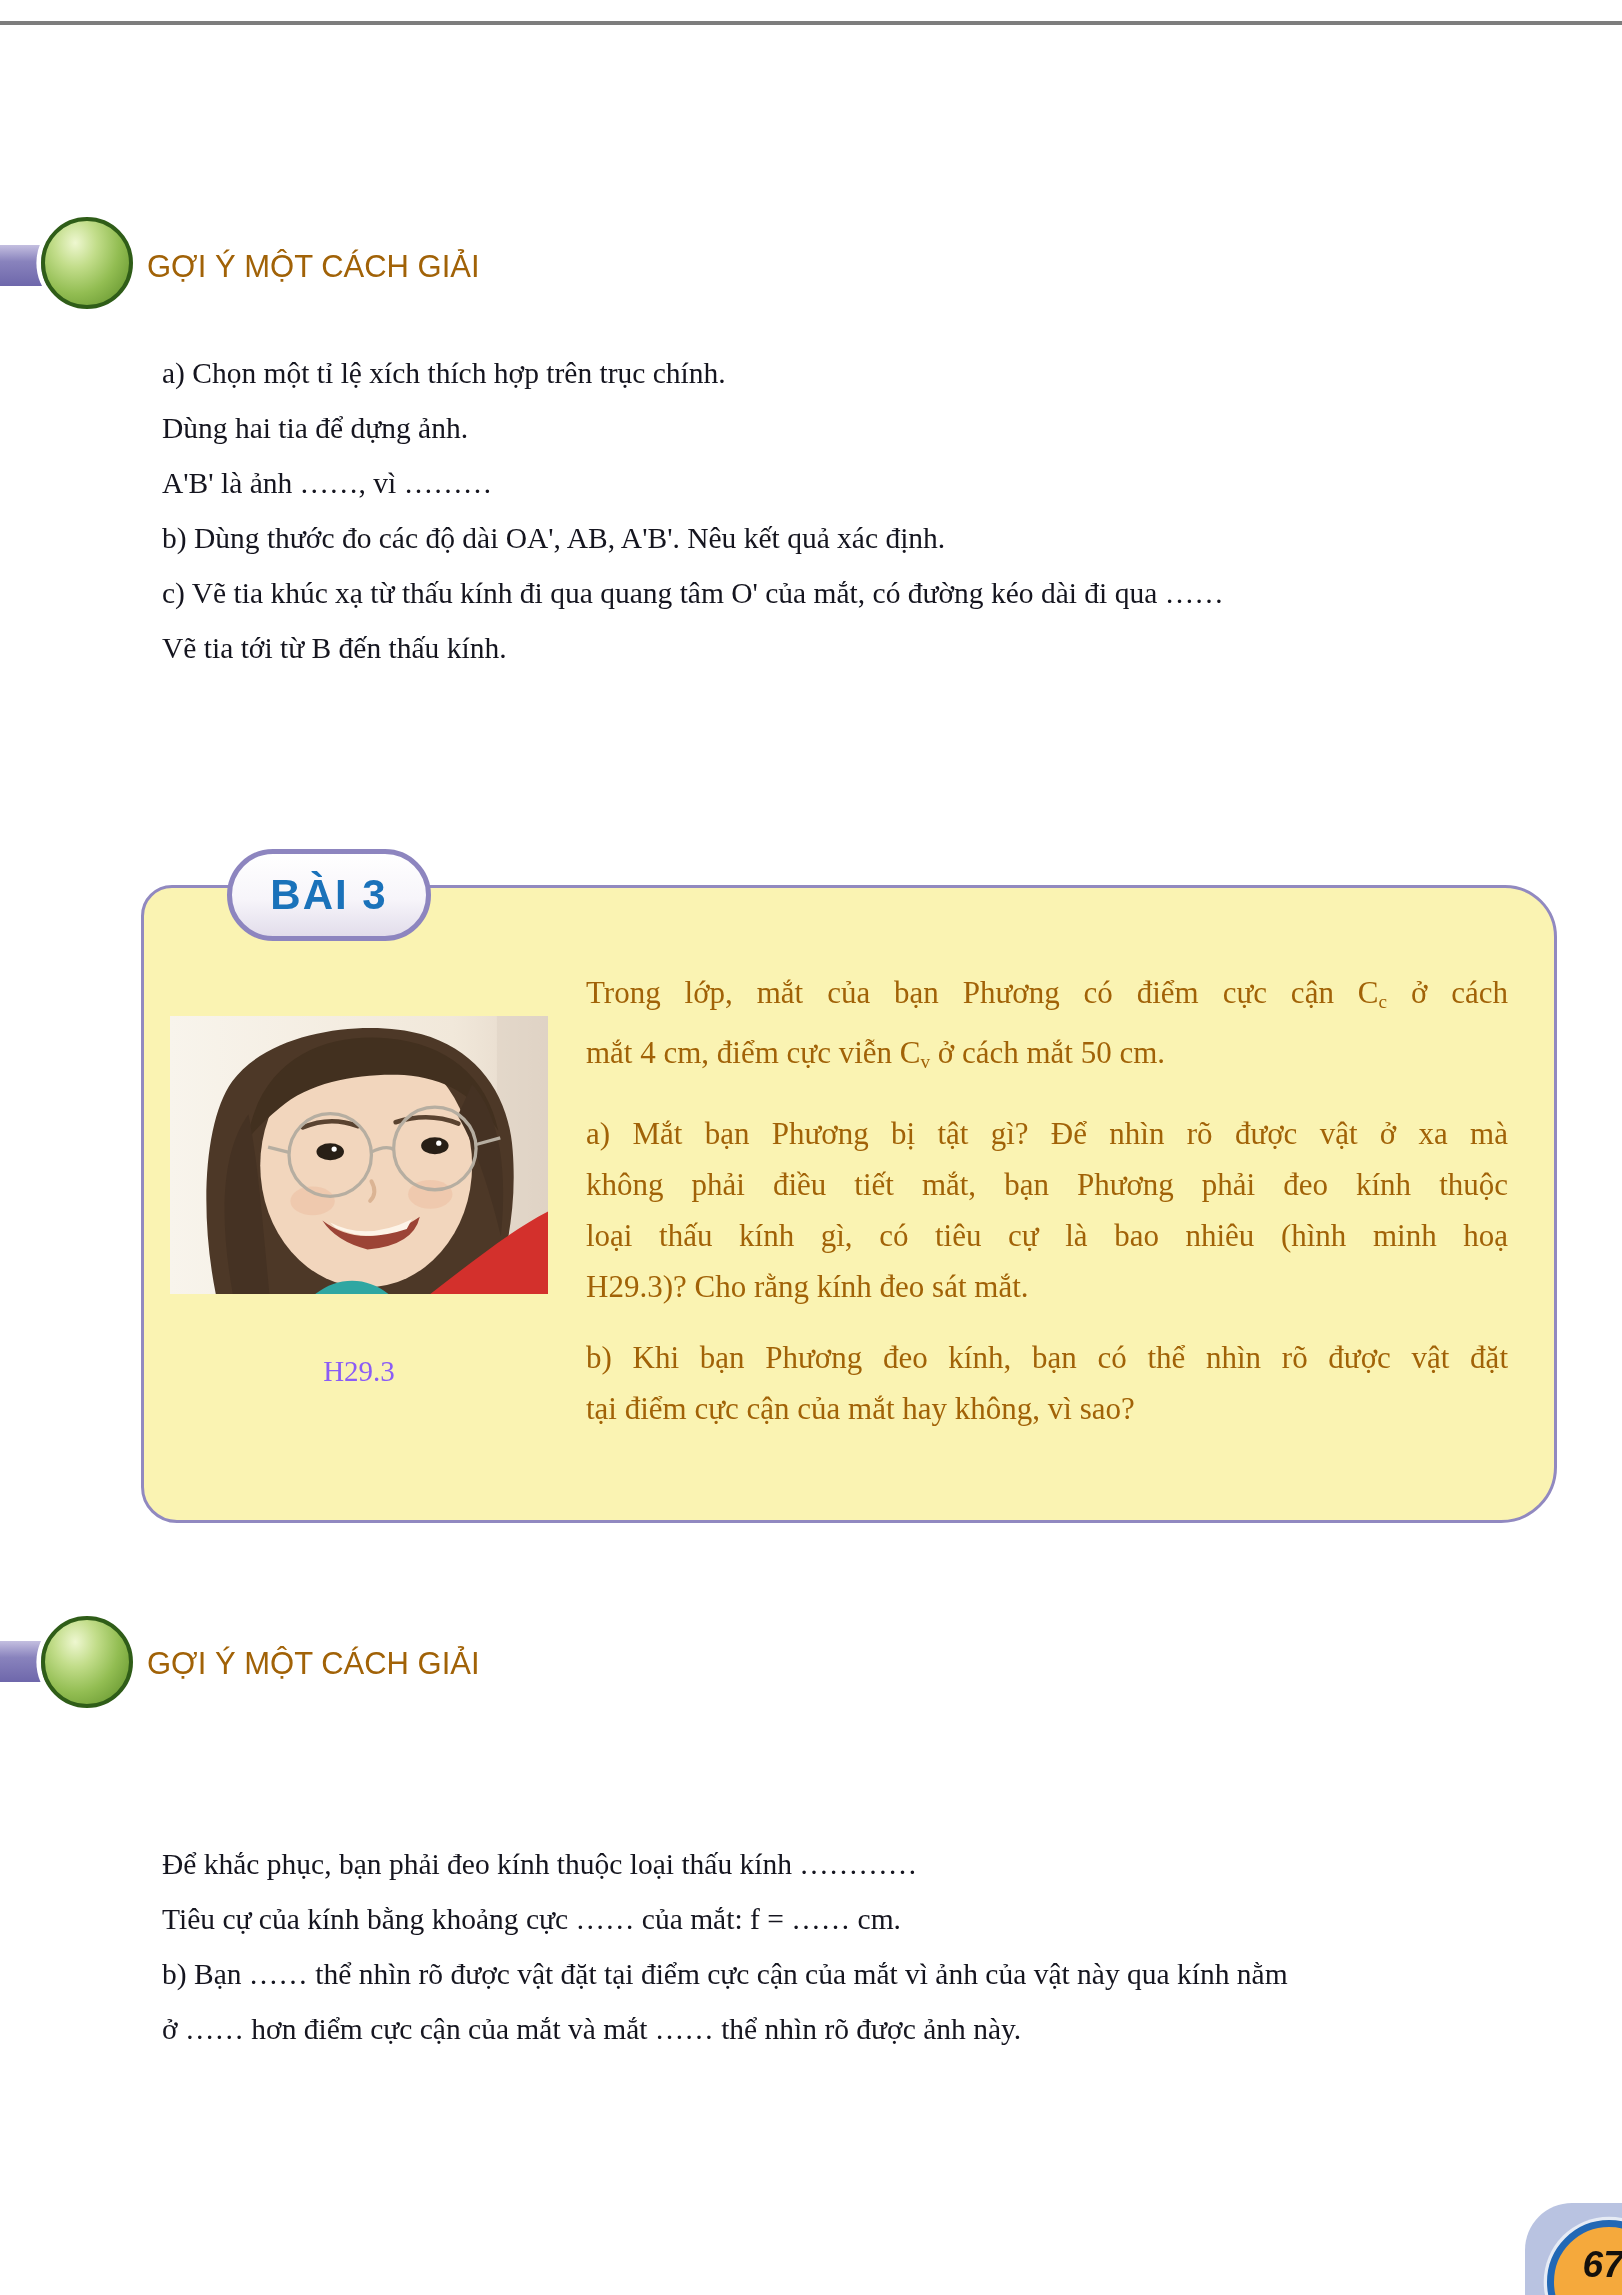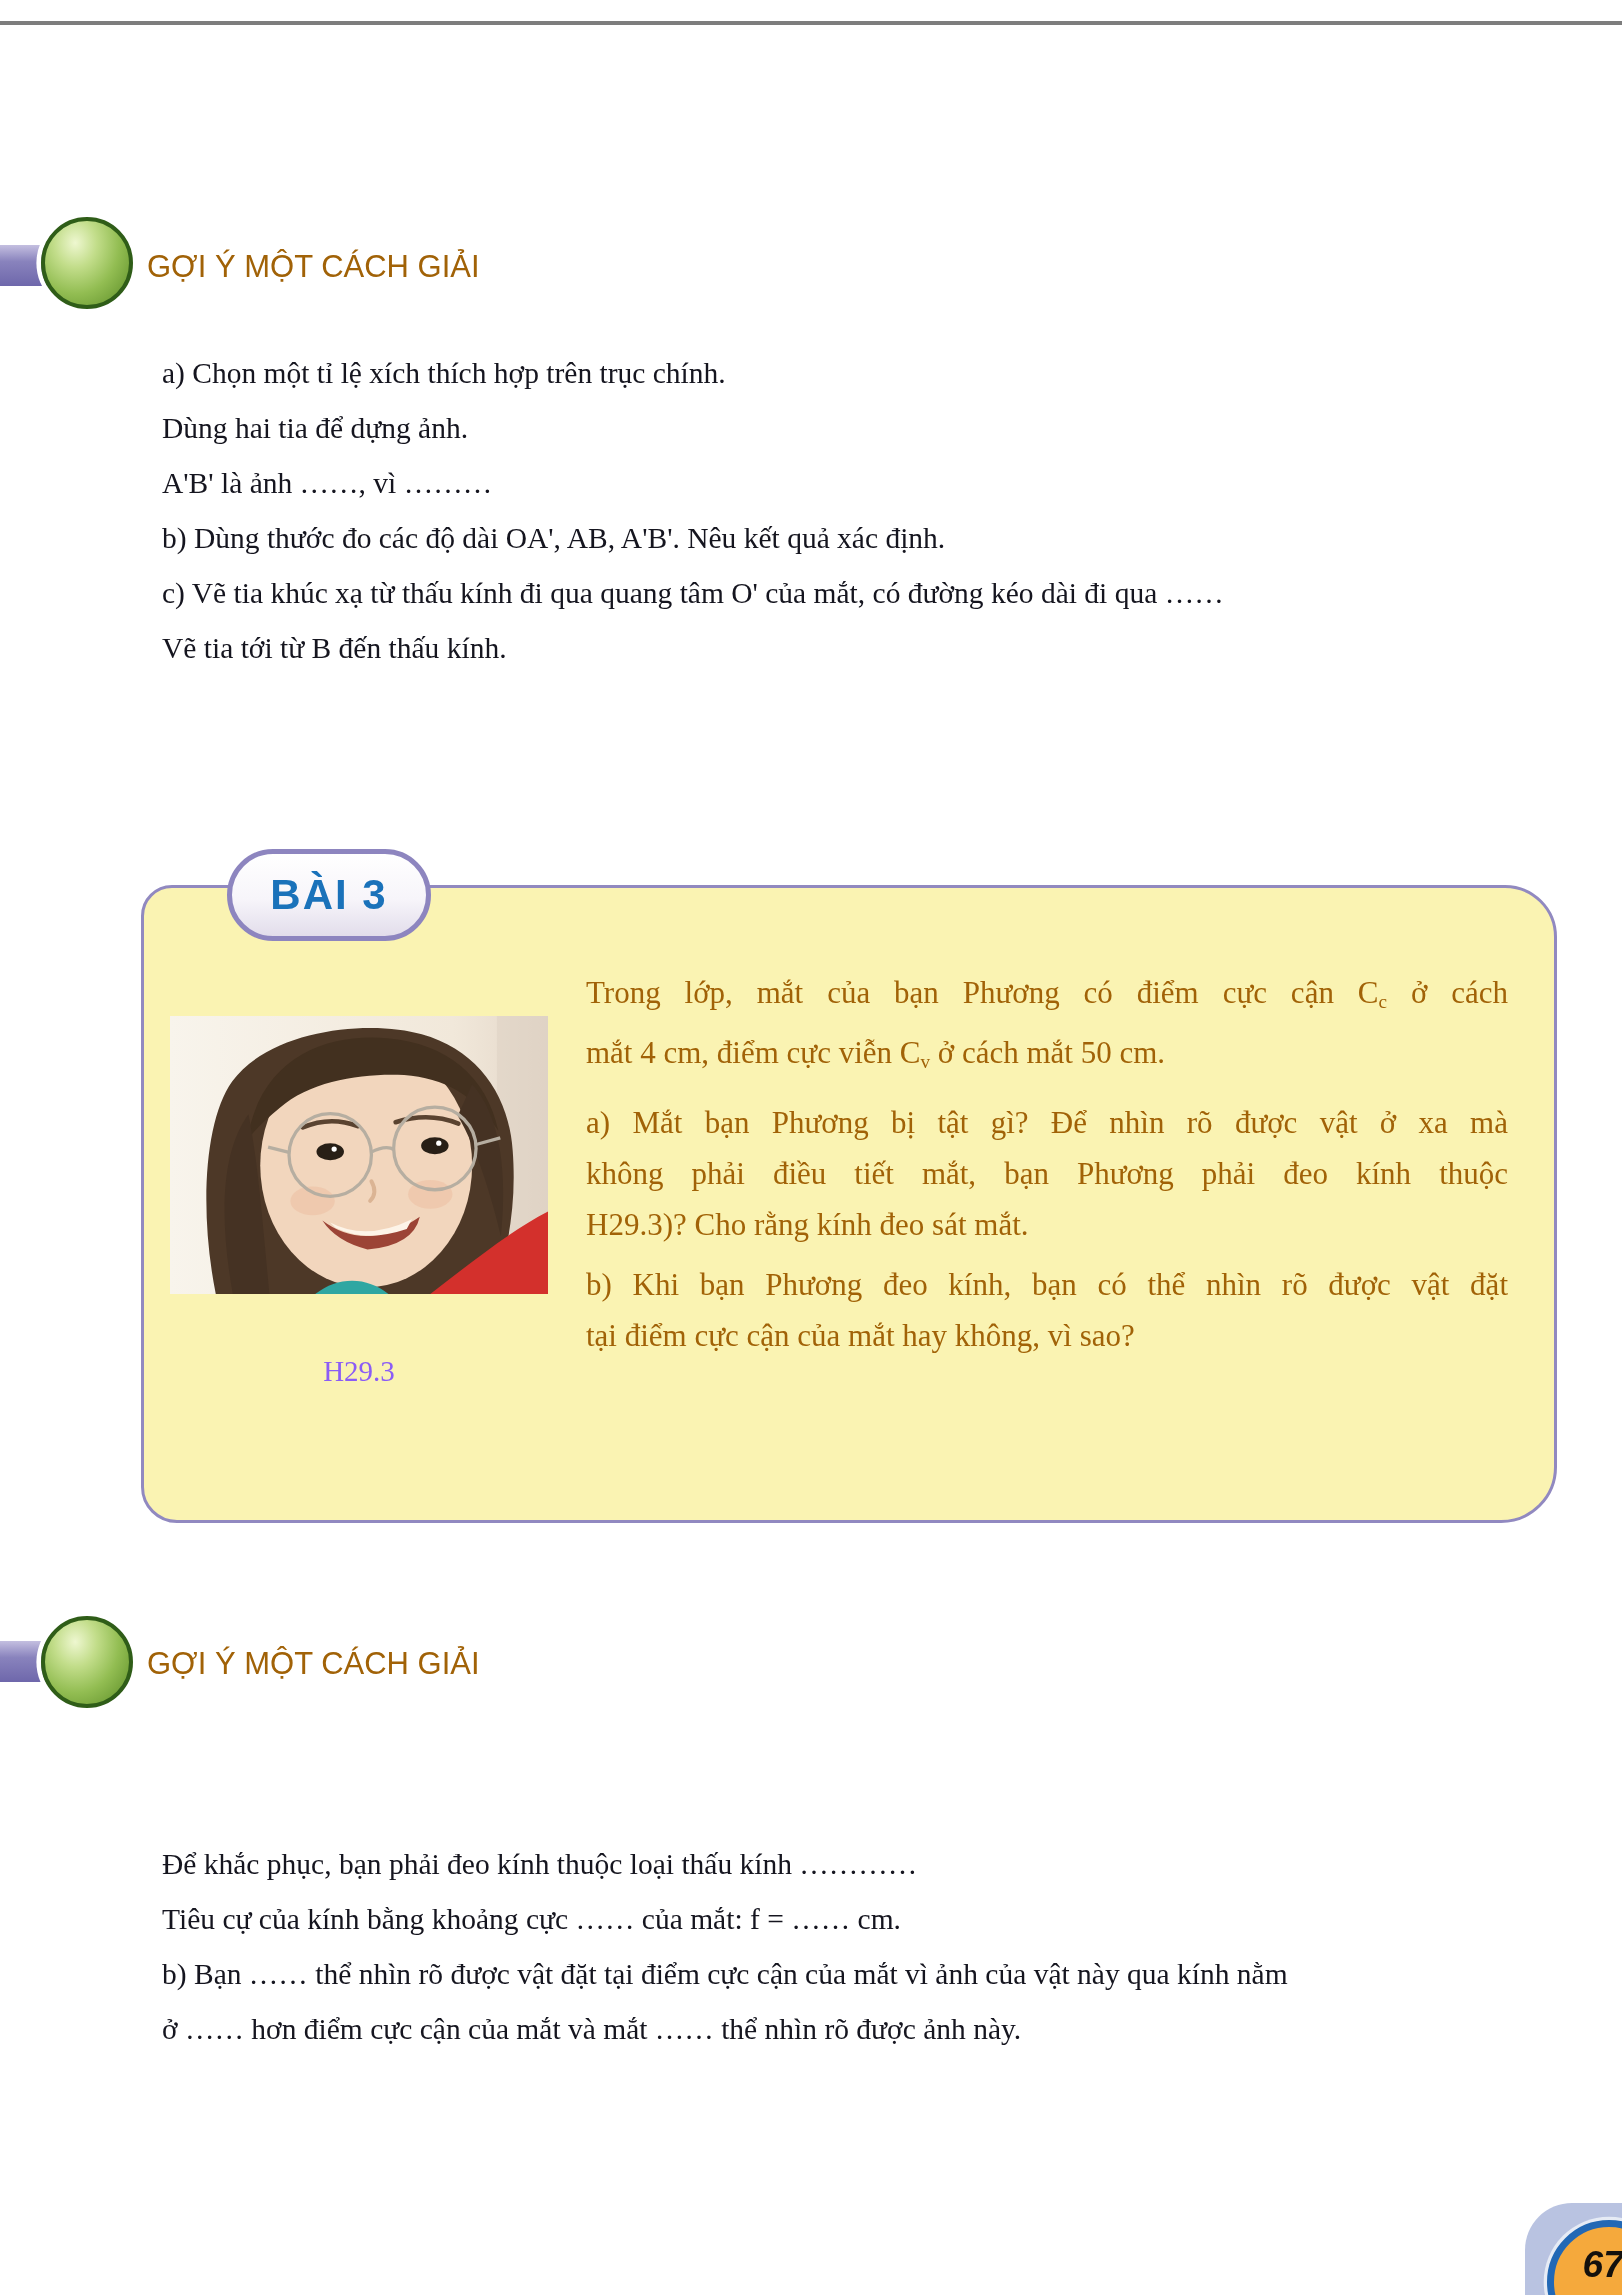--- a/index.html
+++ b/index.html
@@ -42,21 +42,21 @@
     box-sizing:border-box;background:#faf3b2;border:3.9px solid #9189c0;
     border-radius:31px 52px 56px 36px;z-index:1;}
   .photo-frame{position:absolute;left:26px;top:128px;width:378px;height:278px;}
   .photo-frame svg{display:block;width:100%;height:100%;}
   .photo-caption{position:absolute;left:26px;top:467px;width:378px;text-align:center;
     font-size:29px;line-height:33px;color:#8b5cf6;}
   .exercise-text{position:absolute;left:442px;top:79px;width:922px;
     font-size:31px;line-height:51px;color:#a16207;}
   .exercise-text .jline{text-align:justify;text-align-last:justify;}
   .exercise-text .eline{text-align:left;}
-  .exercise-text .pgap{margin-top:9px;}
+  .exercise-text .pgap{margin-top:20px;}
   sub{font-size:0.62em;vertical-align:-0.28em;}
 
   
   .page-badge{position:absolute;right:0;bottom:0;width:97px;height:92px;
     background:#b9c3e1;border-top-left-radius:47px;}
   .page-circle{position:absolute;left:21.6px;top:17px;width:124px;height:124px;
     box-sizing:border-box;border-radius:50%;background:#f5a93c;border:7.2px solid #2268b5;
     box-shadow:0 0 0 3.3px #e6ebf5;
     display:flex;align-items:flex-start;justify-content:flex-start;
     padding:17px 0 0 29px;}
@@ -134,20 +134,21 @@
       <path d="M222,424 L334,424 C302,398 258,396 222,424 Z" fill="#2fa7a2"></path>
     </svg>
   </div>
   <div class="photo-caption">H29.3</div>
 
   <div class="exercise-text">
     <div class="jline"><span>Trong lớp, mắt của bạn Phương có điểm cực cận C</span><sub>c</sub><span> ở cách</span></div>
     <div class="eline"><span>mắt 4 cm, điểm cực viễn C</span><sub>v</sub><span> ở cách mắt 50 cm.</span></div>
     <div class="jline pgap">a) Mắt bạn Phương bị tật gì? Để nhìn rõ được vật ở xa mà</div>
     <div class="jline">không phải điều tiết mắt, bạn Phương phải đeo kính thuộc</div>
+    <div class="jline">loại thấu kính gì, có tiêu cự là bao nhiêu (hình minh hoạ</div>
     <div class="eline">H29.3)? Cho rằng kính đeo sát mắt.</div>
     <div class="jline pgap">b) Khi bạn Phương đeo kính, bạn có thể nhìn rõ được vật đặt</div>
     <div class="eline">tại điểm cực cận của mắt hay không, vì sao?</div>
   </div>
 </div>
 
 <div>
   <div class="hint-bar" style="top:1641px;"></div>
   <div class="hint-orb" style="left:41px;top:1616px;"></div>
   <div class="hint-title" style="top:1645px;">GỢI Ý MỘT CÁCH GIẢI</div>

